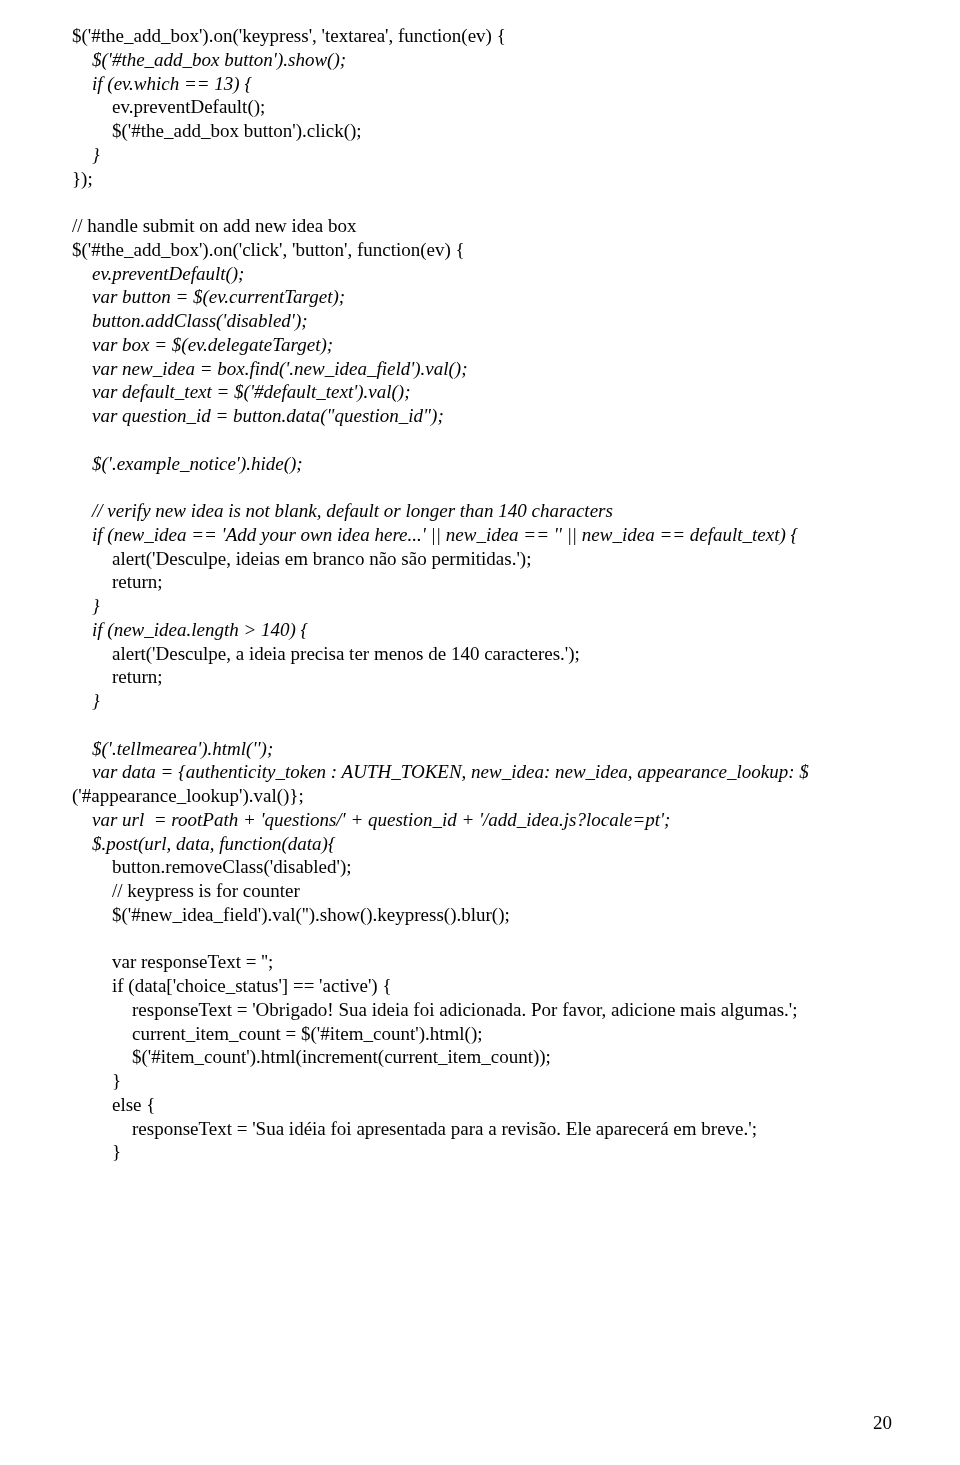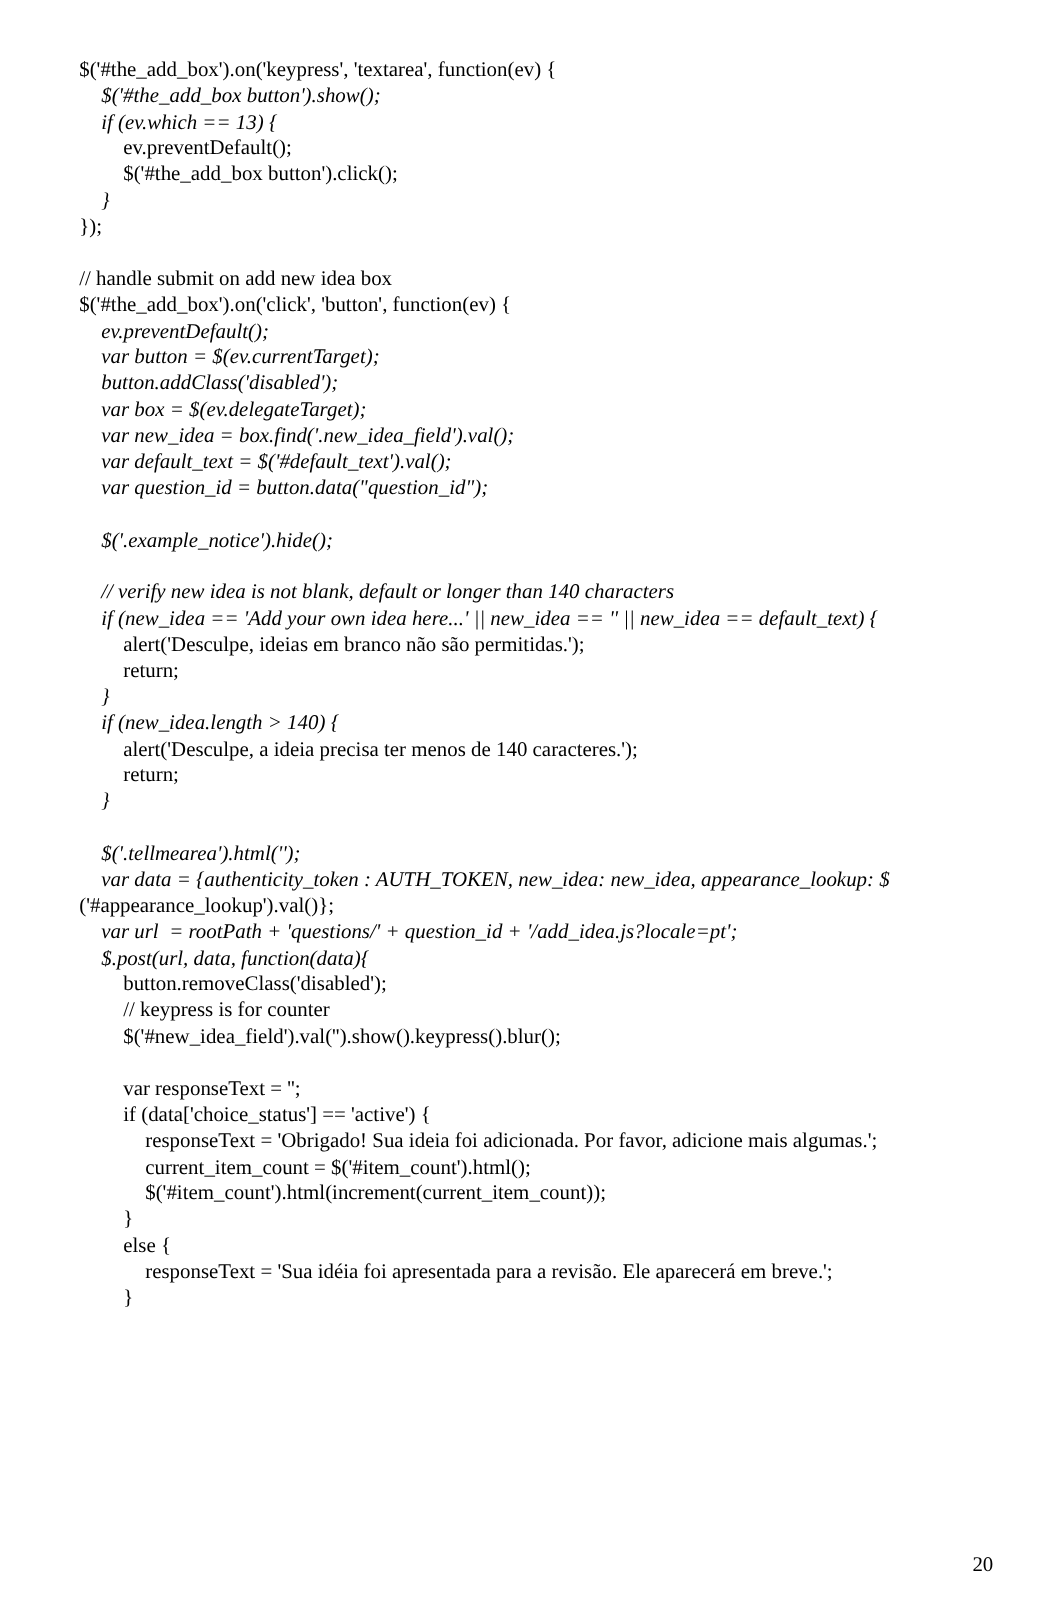--- a/index.html
+++ b/index.html
@@ -14,31 +14,30 @@
   .page {
     width: 960px;
     min-height: 1465px;
     box-sizing: border-box;
     padding: 24px 72px 60px 72px;
     position: relative;
   }
   .code-block {
     white-space: pre-wrap;
     word-wrap: break-word;
-    margin-top: 28px;
   }
   .line { }
   .indent1 { padding-left: 20px; font-style: italic; }
   .indent2 { padding-left: 40px; }
   .indent3 { padding-left: 60px; }
   .blank { height: 1.25em; }
   .page-number {
     position: absolute;
     bottom: 30px;
-    right: 57px;
+    right: 68px;
     font-size: 19px;
     margin-top: 20px;
   }
 </style>
 </head>
 <body>
 
 <div class="page">
   <div class="code-block" id="code-container"><div class="line ">$('#the_add_box').on('keypress', 'textarea', function(ev) {</div><div class="line indent1">$('#the_add_box button').show();</div><div class="line indent1">if (ev.which == 13) {</div><div class="line indent2">ev.preventDefault();</div><div class="line indent2">$('#the_add_box button').click();</div><div class="line indent1">}</div><div class="line ">});</div><div class="blank">&nbsp;</div><div class="line ">// handle submit on add new idea box</div><div class="line ">$('#the_add_box').on('click', 'button', function(ev) {</div><div class="line indent1">ev.preventDefault();</div><div class="line indent1">var button = $(ev.currentTarget);</div><div class="line indent1">button.addClass('disabled');</div><div class="line indent1">var box = $(ev.delegateTarget);</div><div class="line indent1">var new_idea = box.find('.new_idea_field').val();</div><div class="line indent1">var default_text = $('#default_text').val();</div><div class="line indent1">var question_id = button.data("question_id");</div><div class="blank">&nbsp;</div><div class="line indent1">$('.example_notice').hide();</div><div class="blank">&nbsp;</div><div class="line indent1">// verify new idea is not blank, default or longer than 140 characters</div><div class="line indent1">if (new_idea == 'Add your own idea here...' || new_idea == '' || new_idea == default_text) {</div><div class="line indent2">alert('Desculpe, ideias em branco não são permitidas.');</div><div class="line indent2">return;</div><div class="line indent1">}</div><div class="line indent1">if (new_idea.length &gt; 140) {</div><div class="line indent2">alert('Desculpe, a ideia precisa ter menos de 140 caracteres.');</div><div class="line indent2">return;</div><div class="line indent1">}</div><div class="blank">&nbsp;</div><div class="line indent1">$('.tellmearea').html('');</div><div class="line indent1">var data = {authenticity_token : AUTH_TOKEN, new_idea: new_idea, appearance_lookup: $</div><div class="line ">('#appearance_lookup').val()};</div><div class="line indent1">var url  = rootPath + 'questions/' + question_id + '/add_idea.js?locale=pt';</div><div class="line indent1">$.post(url, data, function(data){</div><div class="line indent2">button.removeClass('disabled');</div><div class="line indent2">// keypress is for counter</div><div class="line indent2">$('#new_idea_field').val('').show().keypress().blur();</div><div class="blank">&nbsp;</div><div class="line indent2">var responseText = '';</div><div class="line indent2">if (data['choice_status'] == 'active') {</div><div class="line indent3">responseText = 'Obrigado! Sua ideia foi adicionada. Por favor, adicione mais algumas.';</div><div class="line indent3">current_item_count = $('#item_count').html();</div><div class="line indent3">$('#item_count').html(increment(current_item_count));</div><div class="line indent2">}</div><div class="line indent2">else {</div><div class="line indent3">responseText = 'Sua idéia foi apresentada para a revisão. Ele aparecerá em breve.';</div><div class="line indent2">}</div></div>
   <div class="page-number">20</div>

